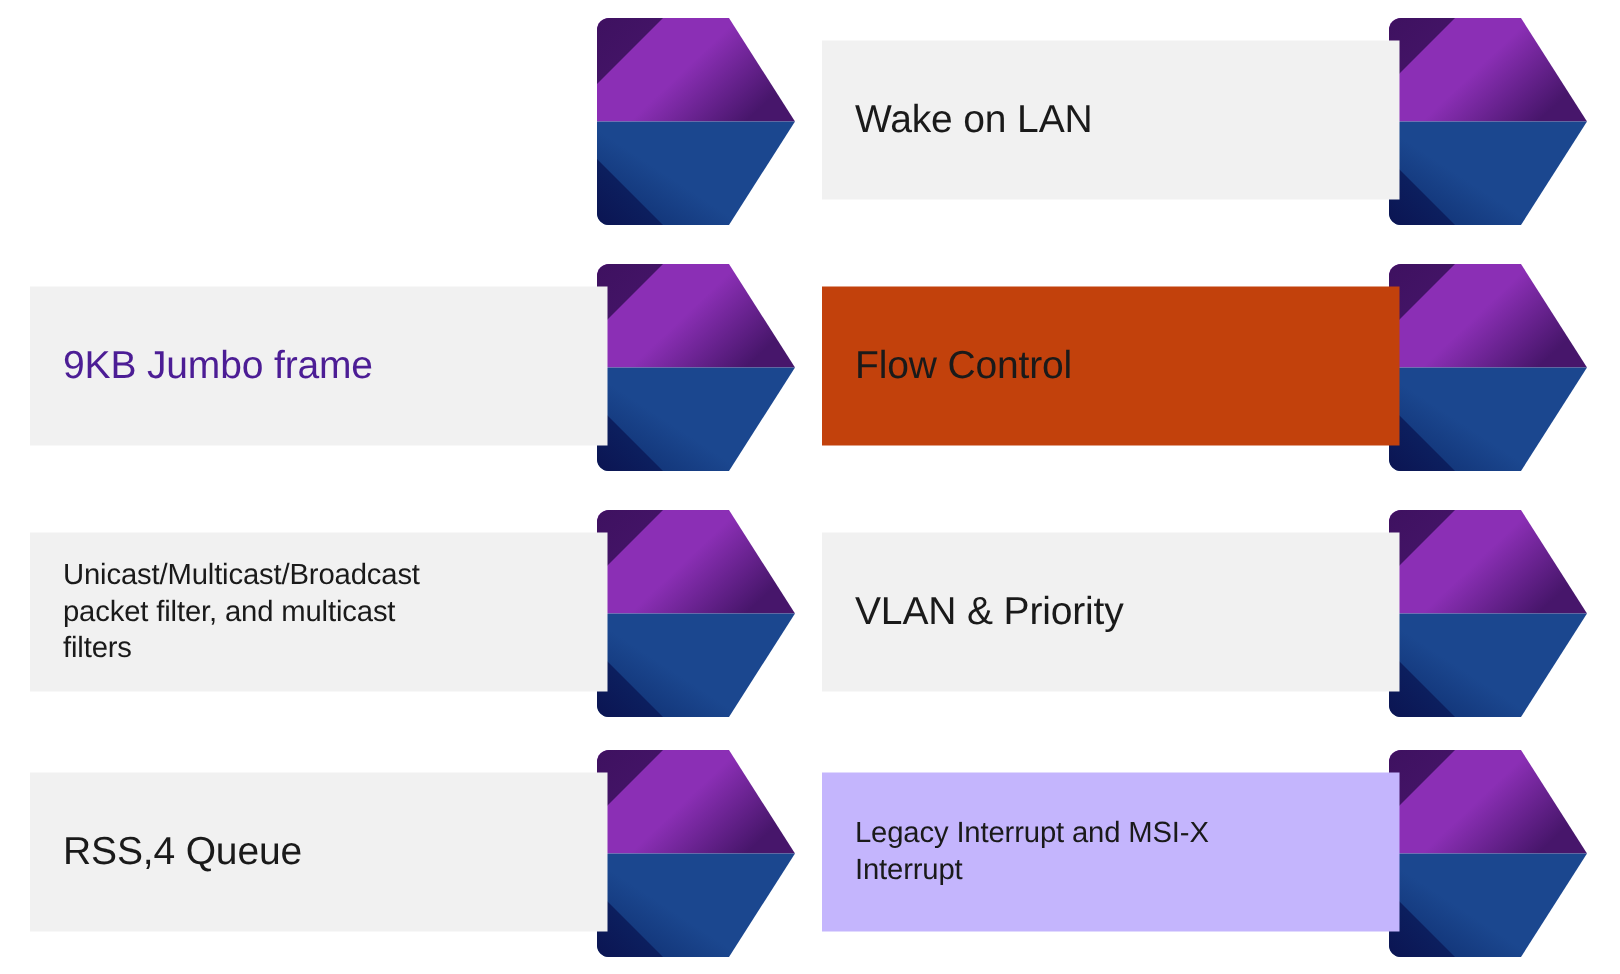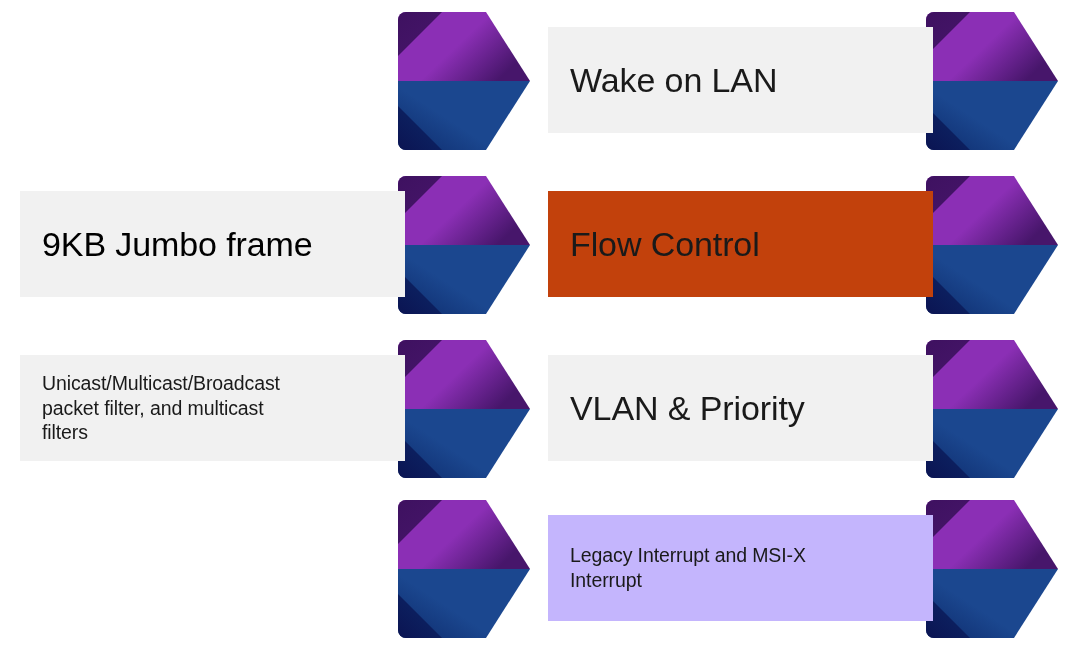--- a/index.html
+++ b/index.html
@@ -43,21 +43,21 @@
     padding: 0 14px 0 22px;
   }
 
   .plate-text {
     color: #1A1A1A;
     font-size: 19.5px;
     line-height: 1.26;
     letter-spacing: -0.1px;
     white-space: pre-line;
   }
-  .item.big .plate-text  { font-size: 34px;  line-height: 1.2; }
+  .item.big .plate-text  { font-size: 26px;  line-height: 1.2; }
   .item.mid .plate-text  { font-size: 19.5px; }
 
   
   .chevron {
     position: absolute;
     left: 360px;
     top: 0;
     width: 150px;
     height: 146px;
     pointer-events: none;
@@ -188,21 +188,21 @@
 
       <polygon points="18,4 62,4 18,48" fill="url(#pbv2)"></polygon>
 
       <polygon points="58,73 150,73 106,142 18,142 18,73" fill="url(#bg2)"></polygon>
 
       <polygon points="18,98 18,142 62,142" fill="url(#bbv2)"></polygon>
     </g>
   </svg>
       </div>
       <div class="plate" style="background: rgb(241, 241, 241);">
-        <div class="plate-text" style="color: #000000;">9KB Jumbo frame</div>
+        <div class="plate-text" style="color: #4c1d95;">9KB Jumbo frame</div>
       </div>
     </div>
     <div class="item big" style="left: 548px; top: 172px;">
       <div class="chevron">
   <svg viewBox="0 0 150 146" xmlns="http://www.w3.org/2000/svg">
     <defs>
       <linearGradient id="pg3" x1="0" y1="0" x2="1" y2="0.55">
         <stop offset="0%" stop-color="#8B2FB5"></stop>
         <stop offset="55%" stop-color="#8B2FB5"></stop>
         <stop offset="100%" stop-color="#47166B"></stop>
@@ -361,20 +361,23 @@
       <polygon points="18,4 106,4 150,73 58,73 18,73" fill="url(#pg6)"></polygon>
 
       <polygon points="18,4 62,4 18,48" fill="url(#pbv6)"></polygon>
 
       <polygon points="58,73 150,73 106,142 18,142 18,73" fill="url(#bg6)"></polygon>
 
       <polygon points="18,98 18,142 62,142" fill="url(#bbv6)"></polygon>
     </g>
   </svg>
       </div>
+      <div class="plate" style="background: rgb(241, 241, 241);">
+        <div class="plate-text" style="color: rgb(26, 26, 26);">RSS,4 Queue</div>
+      </div>
     </div>
     <div class="item mid" style="left: 548px; top: 496px;">
       <div class="chevron">
   <svg viewBox="0 0 150 146" xmlns="http://www.w3.org/2000/svg">
     <defs>
       <linearGradient id="pg7" x1="0" y1="0" x2="1" y2="0.55">
         <stop offset="0%" stop-color="#8B2FB5"></stop>
         <stop offset="55%" stop-color="#8B2FB5"></stop>
         <stop offset="100%" stop-color="#47166B"></stop>
       </linearGradient>

